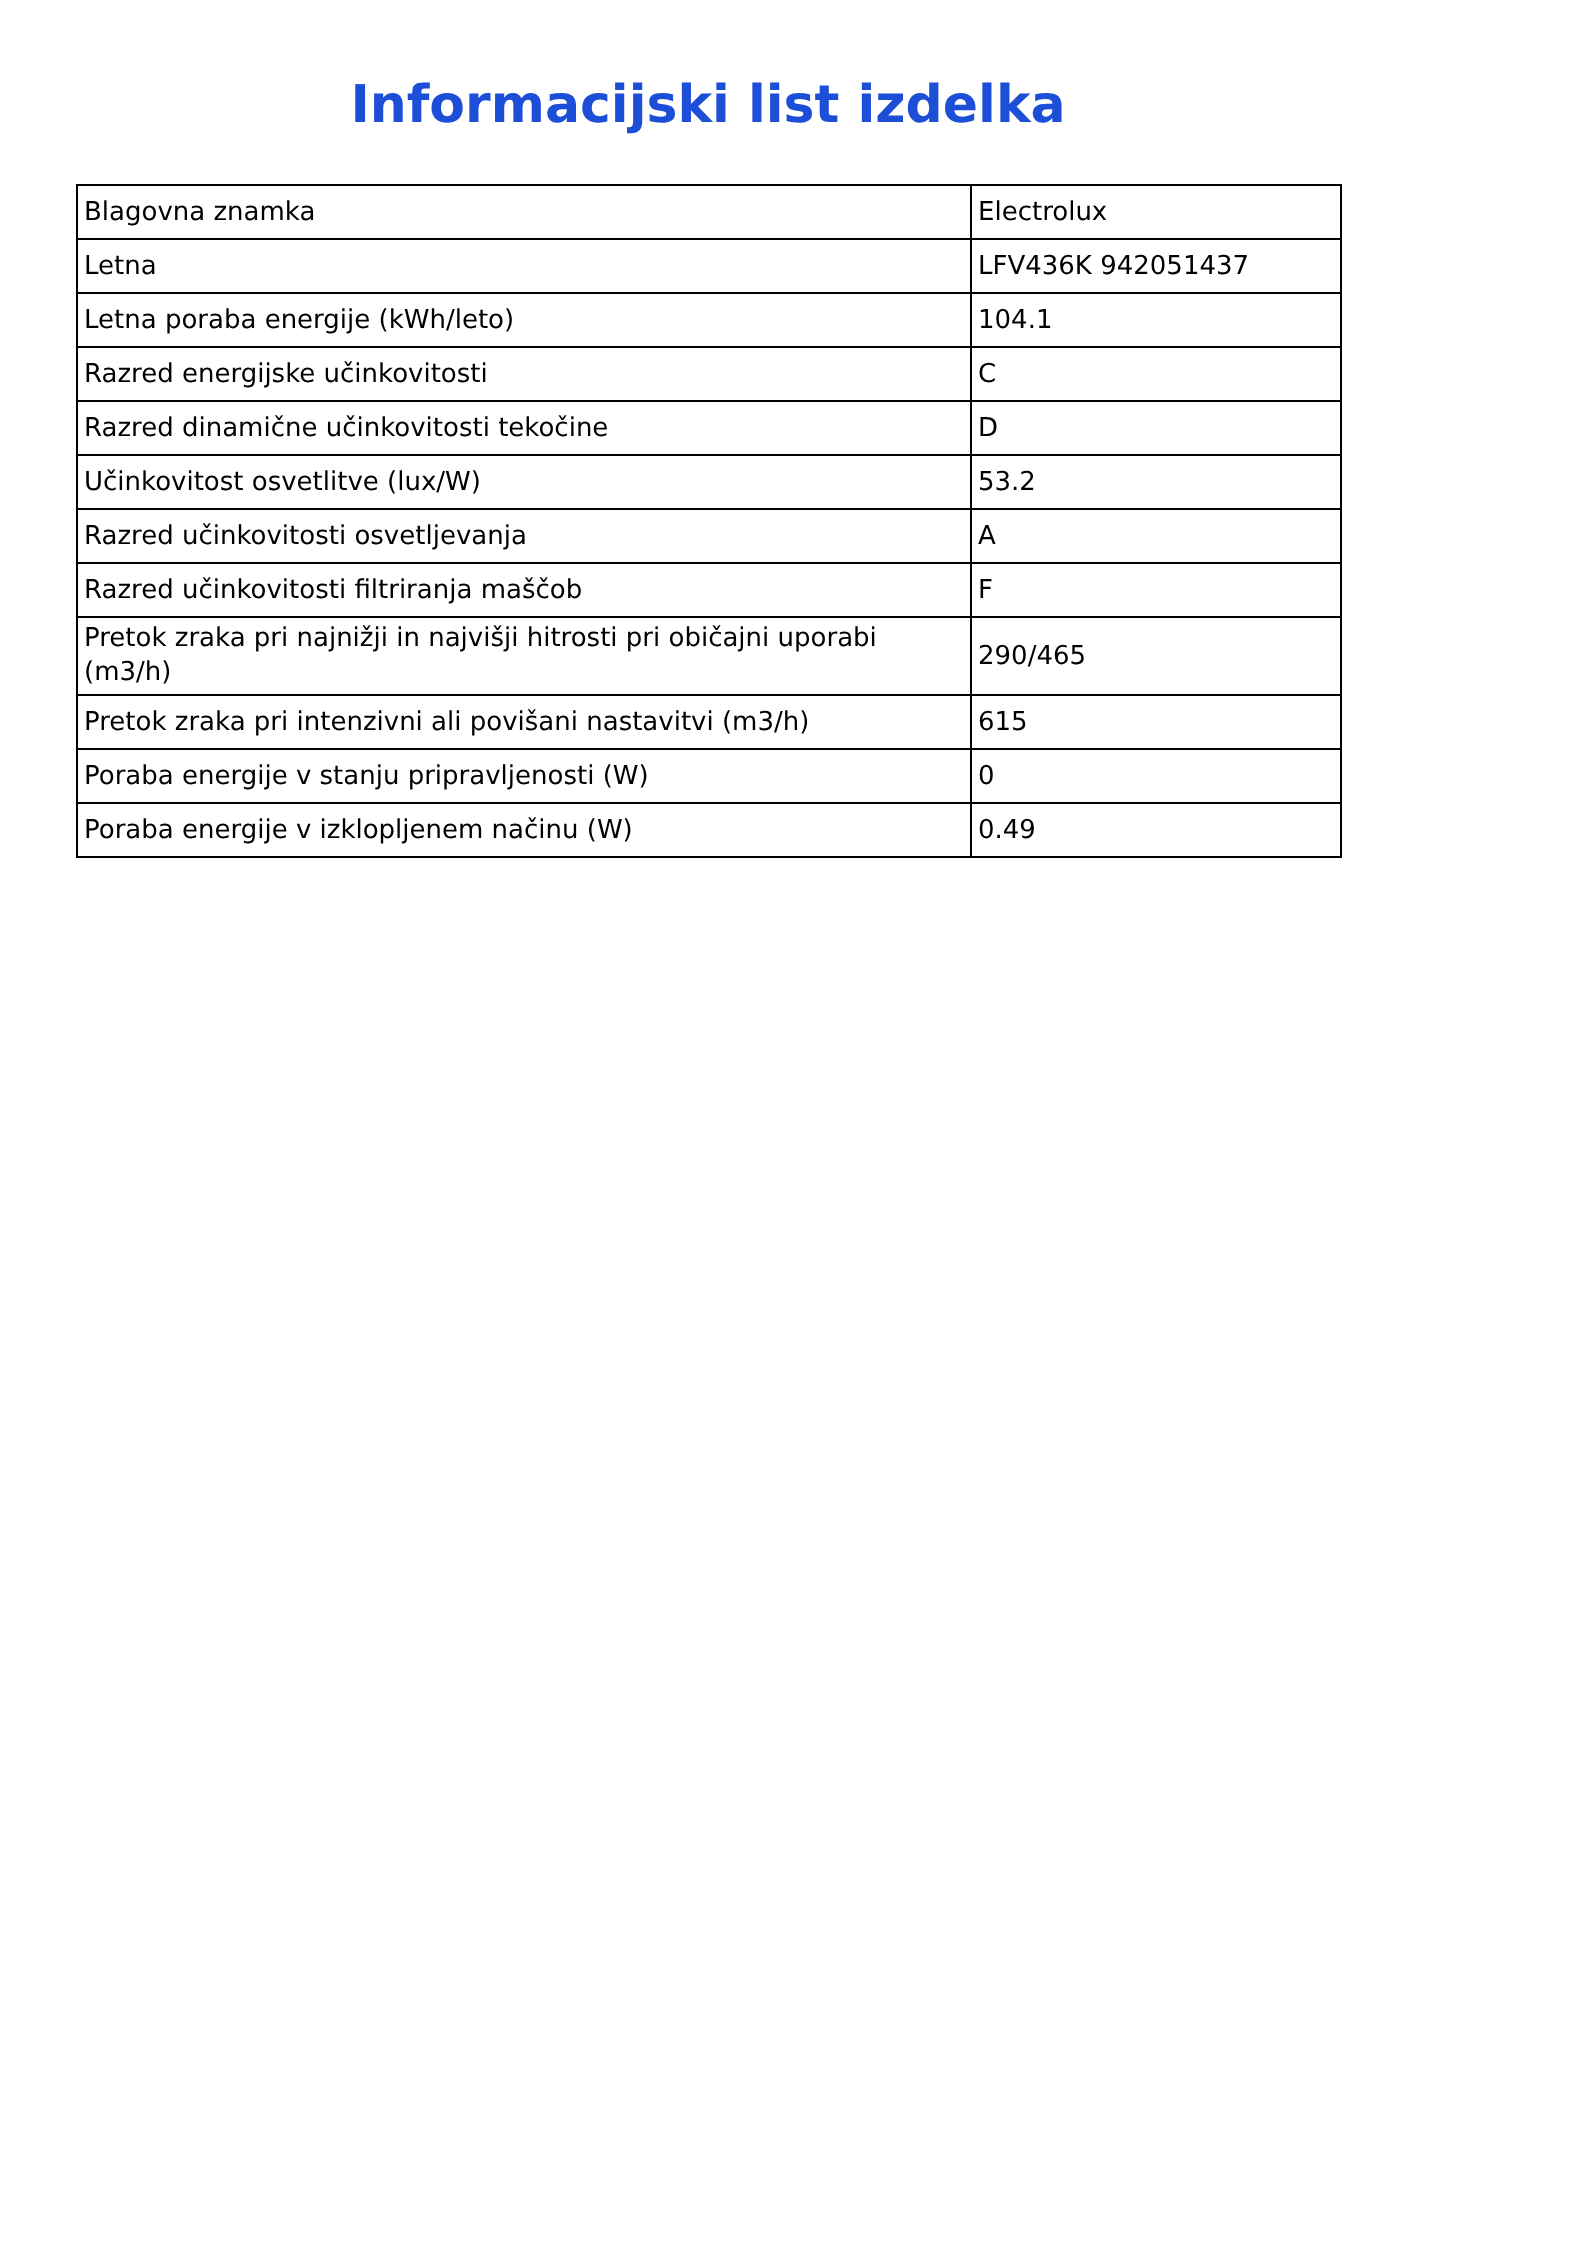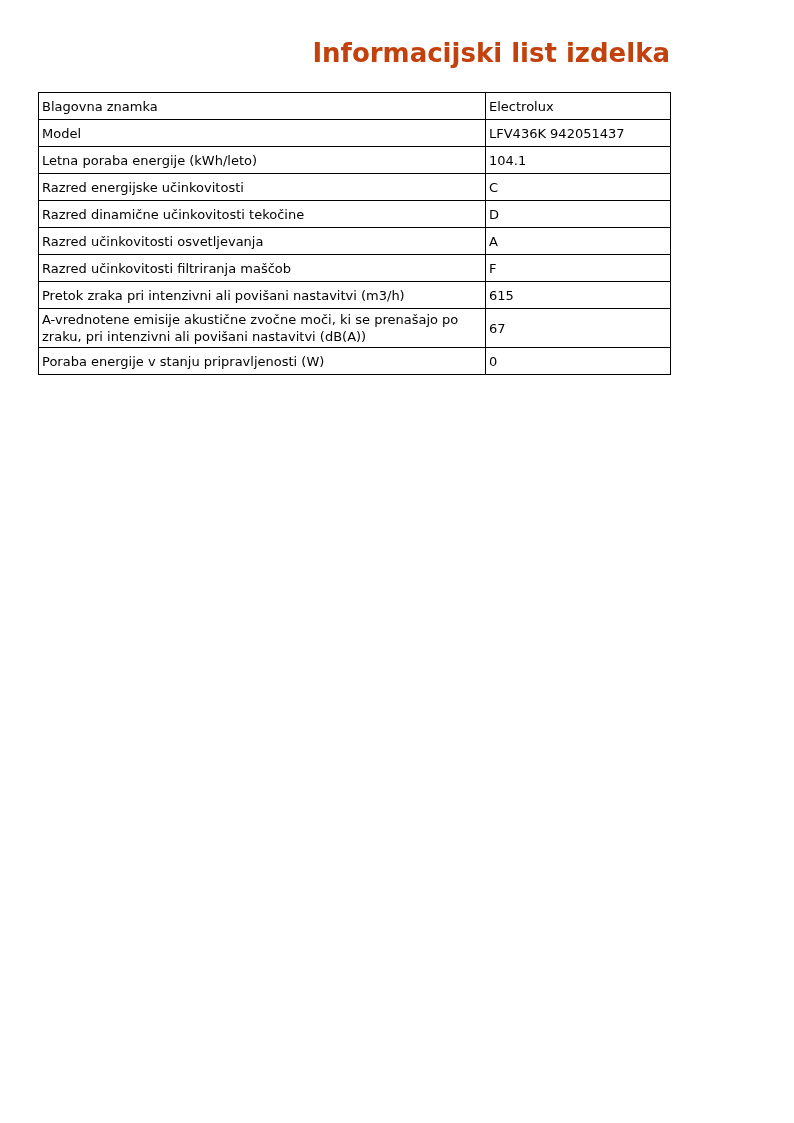--- a/index.html
+++ b/index.html
@@ -45,75 +45,83 @@
     overflow: hidden;
   }
   td.label-cell { width: 447px; }
   td.value-cell { width: 185px; }
 </style>
 </head>
 <body>
 
 <div class="page">
   <div class="content">
-    <h1 class="title" style="color: #c2410c; text-align: right;">Informacijski list izdelka</h1>
+    <h1 class="title" style="color: #1d4ed8;">Informacijski list izdelka</h1>
 
     <table class="spec-table">
       <tbody>
   <tr>
     <td class="label-cell">Blagovna znamka</td>
     <td class="value-cell">Electrolux</td>
   </tr>
 
   <tr>
-    <td class="label-cell">Model</td>
+    <td class="label-cell">Letna</td>
     <td class="value-cell">LFV436K 942051437</td>
   </tr>
 
   <tr>
     <td class="label-cell">Letna poraba energije (kWh/leto)</td>
     <td class="value-cell">104.1</td>
   </tr>
 
   <tr>
     <td class="label-cell">Razred energijske učinkovitosti</td>
     <td class="value-cell">C</td>
   </tr>
 
 
   <tr>
     <td class="label-cell">Razred dinamične učinkovitosti tekočine</td>
     <td class="value-cell">D</td>
   </tr>
 
+  <tr>
+    <td class="label-cell">Učinkovitost osvetlitve (lux/W)</td>
+    <td class="value-cell">53.2</td>
+  </tr>
 
   <tr>
     <td class="label-cell">Razred učinkovitosti osvetljevanja</td>
     <td class="value-cell">A</td>
   </tr>
 
 
   <tr>
     <td class="label-cell">Razred učinkovitosti filtriranja maščob</td>
     <td class="value-cell">F</td>
   </tr>
 
+  <tr>
+    <td class="label-cell">Pretok zraka pri najnižji in najvišji hitrosti pri običajni uporabi (m3/h)</td>
+    <td class="value-cell">290/465</td>
+  </tr>
 
   <tr>
     <td class="label-cell">Pretok zraka pri intenzivni ali povišani nastavitvi (m3/h)</td>
     <td class="value-cell">615</td>
   </tr>
 
 
-  <tr>
-    <td class="label-cell">A-vrednotene emisije akustične zvočne moči, ki se prenašajo po zraku, pri intenzivni ali povišani nastavitvi (dB(A))</td>
-    <td class="value-cell">67</td>
-  </tr>
 
   <tr>
     <td class="label-cell">Poraba energije v stanju pripravljenosti (W)</td>
     <td class="value-cell">0</td>
   </tr>
 
+  <tr>
+    <td class="label-cell">Poraba energije v izklopljenem načinu (W)</td>
+    <td class="value-cell">0.49</td>
+  </tr>
 </tbody>
     </table>
   </div>
 </div>
 
 </body></html>

